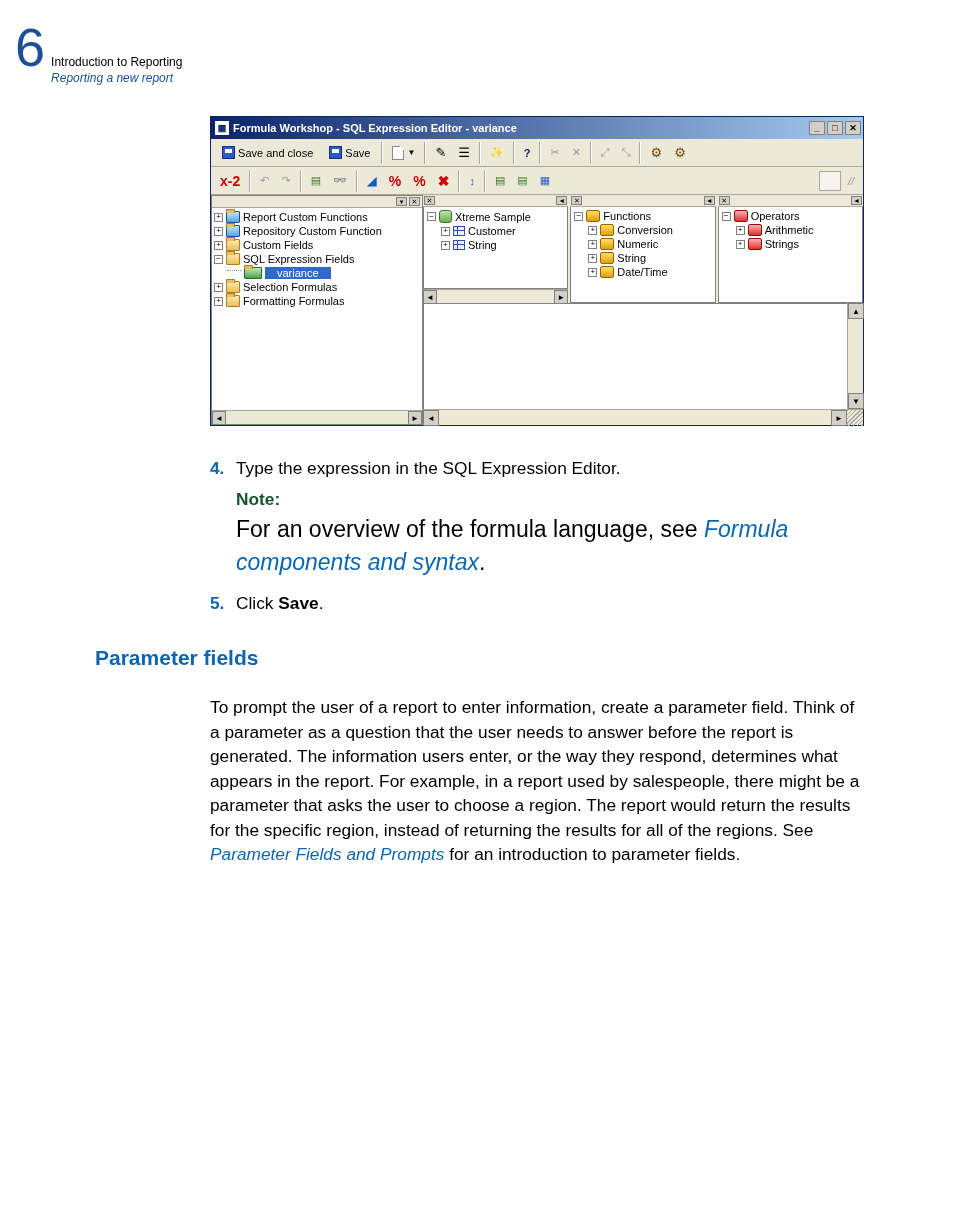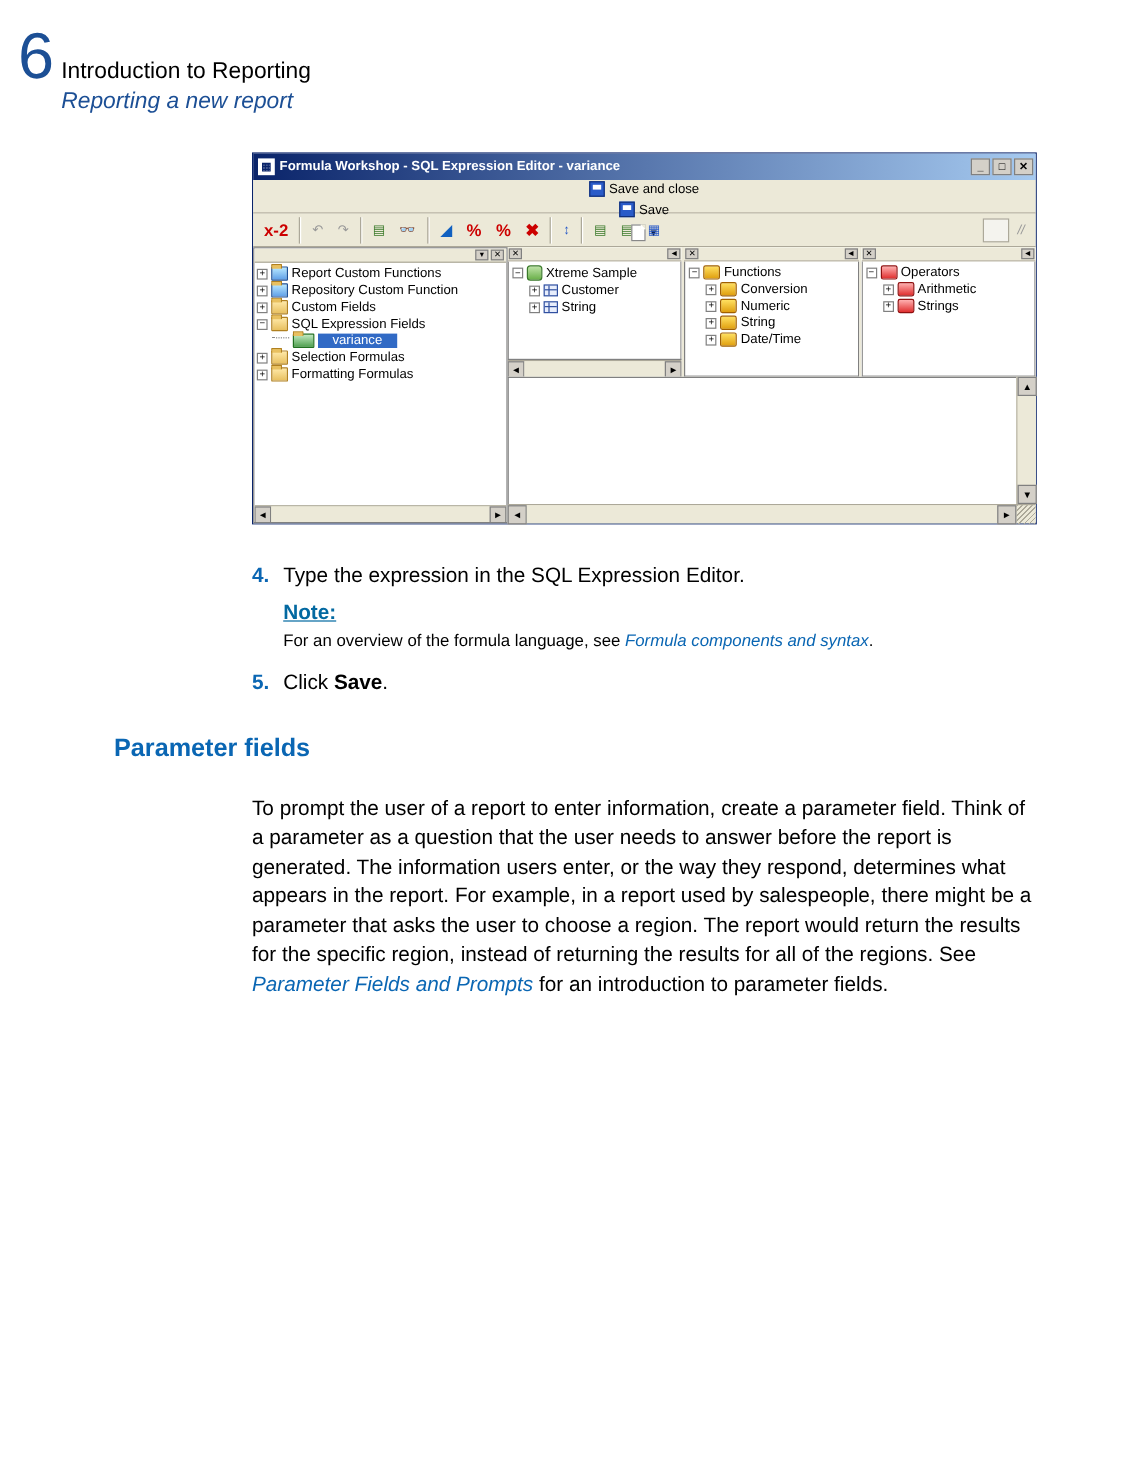--- a/index.html
+++ b/index.html
@@ -18,21 +18,21 @@
     padding: 20px 0 0 15px;
   }
   .chapter-num {
     font-size: 54px;
     font-weight: 300;
     color: #1c4f95;
     line-height: 1;
     margin-right: 6px;
   }
   .header-text {
-    font-size: 19px;
+    font-size: 12px;
     line-height: 1.3;
   }
   .header-title { color: #000; }
   .header-sub { font-style: italic; color: #1c4f95; }
   .content { padding: 0 90px 0 210px; }
   .win-wrap { margin: 30px 0 30px 0; display: flex; justify-content: flex-start; }
   .window {
     width: 670px;
     border: 1px solid #0a246a;
     font-family: Tahoma, Arial, sans-serif;
@@ -60,21 +60,20 @@
   }
   .toolbar {
     background: #ece9d8;
     border-bottom: 1px solid #aca899;
     display: flex;
     align-items: center;
     height: 28px;
     padding: 0 4px;
     gap: 2px;
     flex-wrap: nowrap;
-    flex-direction: column;
   }
   .tbtn {
     height: 22px;
     display: inline-flex;
     align-items: center;
     padding: 0 4px;
     border: 1px solid transparent;
     white-space: nowrap;
   }
   .tbtn.text { padding: 0 6px; }
@@ -219,22 +218,22 @@
   }
   .fnfolder {
     width: 14px; height: 12px; background: linear-gradient(#ffe060, #e0a010);
     border: 1px solid #a06000; border-radius: 2px; display: inline-block; margin-right: 3px;
     position: relative;
   }
   .fnfolder.r { background: linear-gradient(#ffb0b0, #e03030); border-color: #901010; }
   .body-text { font-size: 17.3px; line-height: 1.42; color: #000; }
   .step-row { display: flex; margin: 12px 0 6px 0; }
   .step-num { color: #0a66b3; font-weight: bold; width: 26px; flex-shrink: 0; }
-  .note-label { color: #0369a1; font-weight: bold; margin: 6px 0 2px 26px; font-size: 17.3px; text-decoration: underline; }
-  .note-body { margin: 0 0 10px 26px; font-size: 14px; line-height: 1.42; }
+  .note-label { color: #14532d; font-weight: bold; margin: 6px 0 2px 26px; font-size: 17.3px; }
+  .note-body { margin: 0 0 10px 26px; font-size: 23px; line-height: 1.42; }
   .linkish { color: #0a66b3; font-style: italic; }
   h3.section-head {
     color: #0a66b3; font-size: 21px; font-weight: bold;
     margin: 28px 0 22px -115px;
   }
   .para { margin: 0 0 14px 0; font-size: 17.3px; line-height: 1.42; }
   .footer { margin: 44px 0 0 95px; font-size: 14px; }
   .footer .pn { color: #000; margin-right: 14px; }
   .footer .ft { color: #0a66b3; }
   .ico-db {

